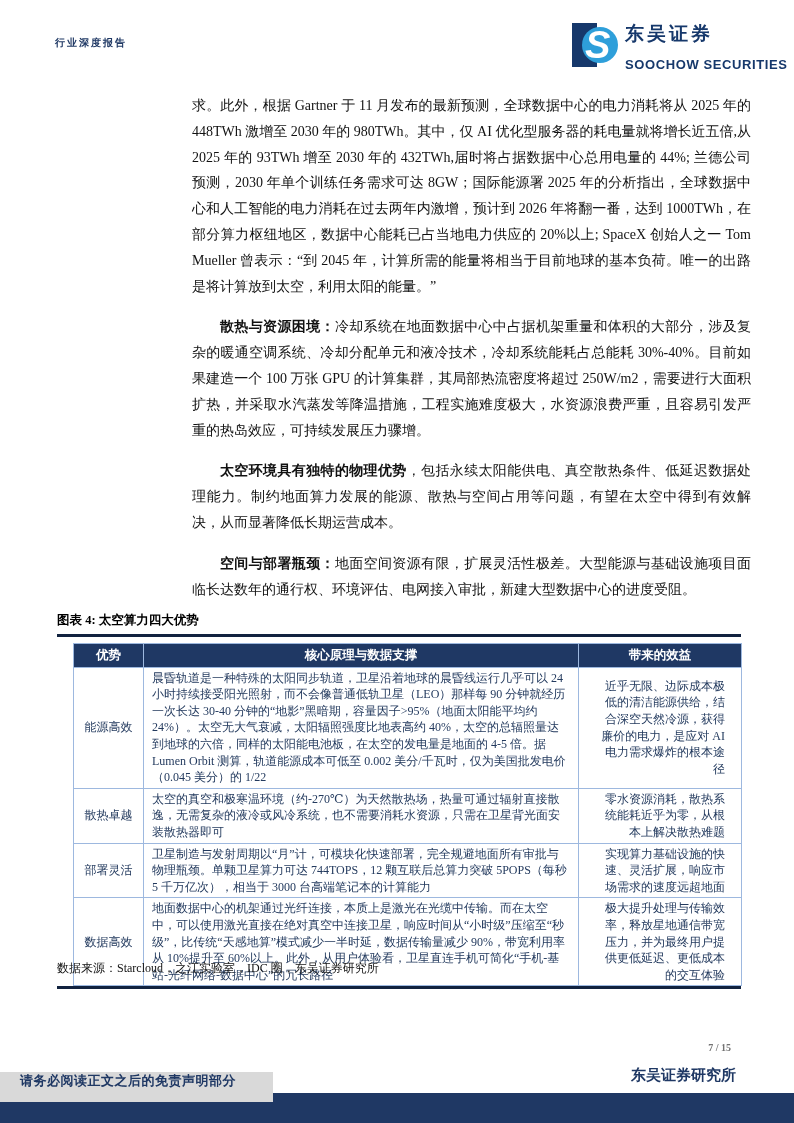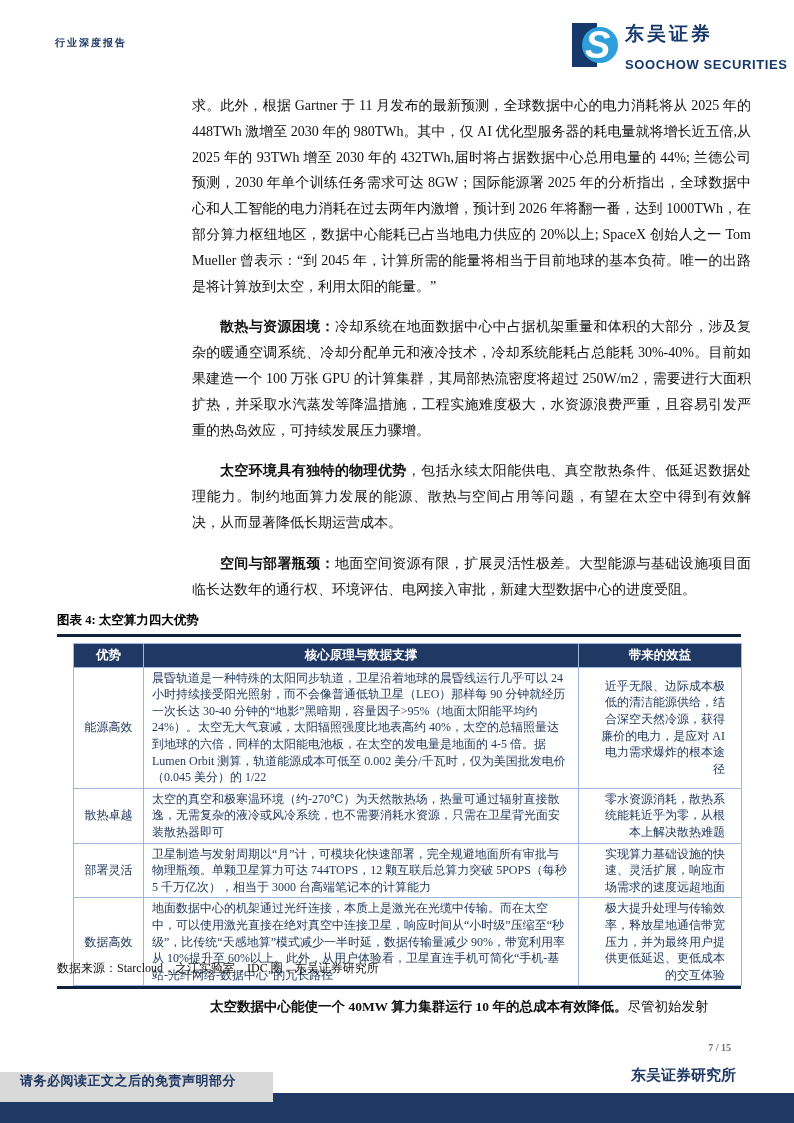--- a/index.html
+++ b/index.html
@@ -130,21 +130,20 @@
           <td class="principle">地面数据中心的机架通过光纤连接，本质上是激光在光缆中传输。而在太空中，可以使用激光直接在绝对真空中连接卫星，响应时间从“小时级”压缩至“秒级”，比传统“天感地算”模式减少一半时延，数据传输量减少 90%，带宽利用率从 10%提升至 60%以上。此外，从用户体验看，卫星直连手机可简化“手机-基站-光纤网络-数据中心”的冗长路径</td>
           <td class="benefit">极大提升处理与传输效率，释放星地通信带宽压力，并为最终用户提供更低延迟、更低成本的交互体验</td>
         </tr>
       </tbody>
     </table>
     <div class="rule-bottom"></div>
   </div>
 
   <div class="source">数据来源：Starcloud，之江实验室，IDC 圈，东吴证券研究所</div>
 
-  <div class="closing"><span class="lead">太空数据中心能使一个 40MW 算力集群运行 10 年的总成本有效降低。</span><span>尽管初始发射</span></div>
 
   <div class="page-num">7 / 15</div>
   <div class="institute">东吴证券研究所</div>
   <div class="bottom-bar"></div>
   <div class="disclaimer-box">
     <span>请务必阅读正文之后的免责声明部分</span>
   </div>
 
 </div>
 

